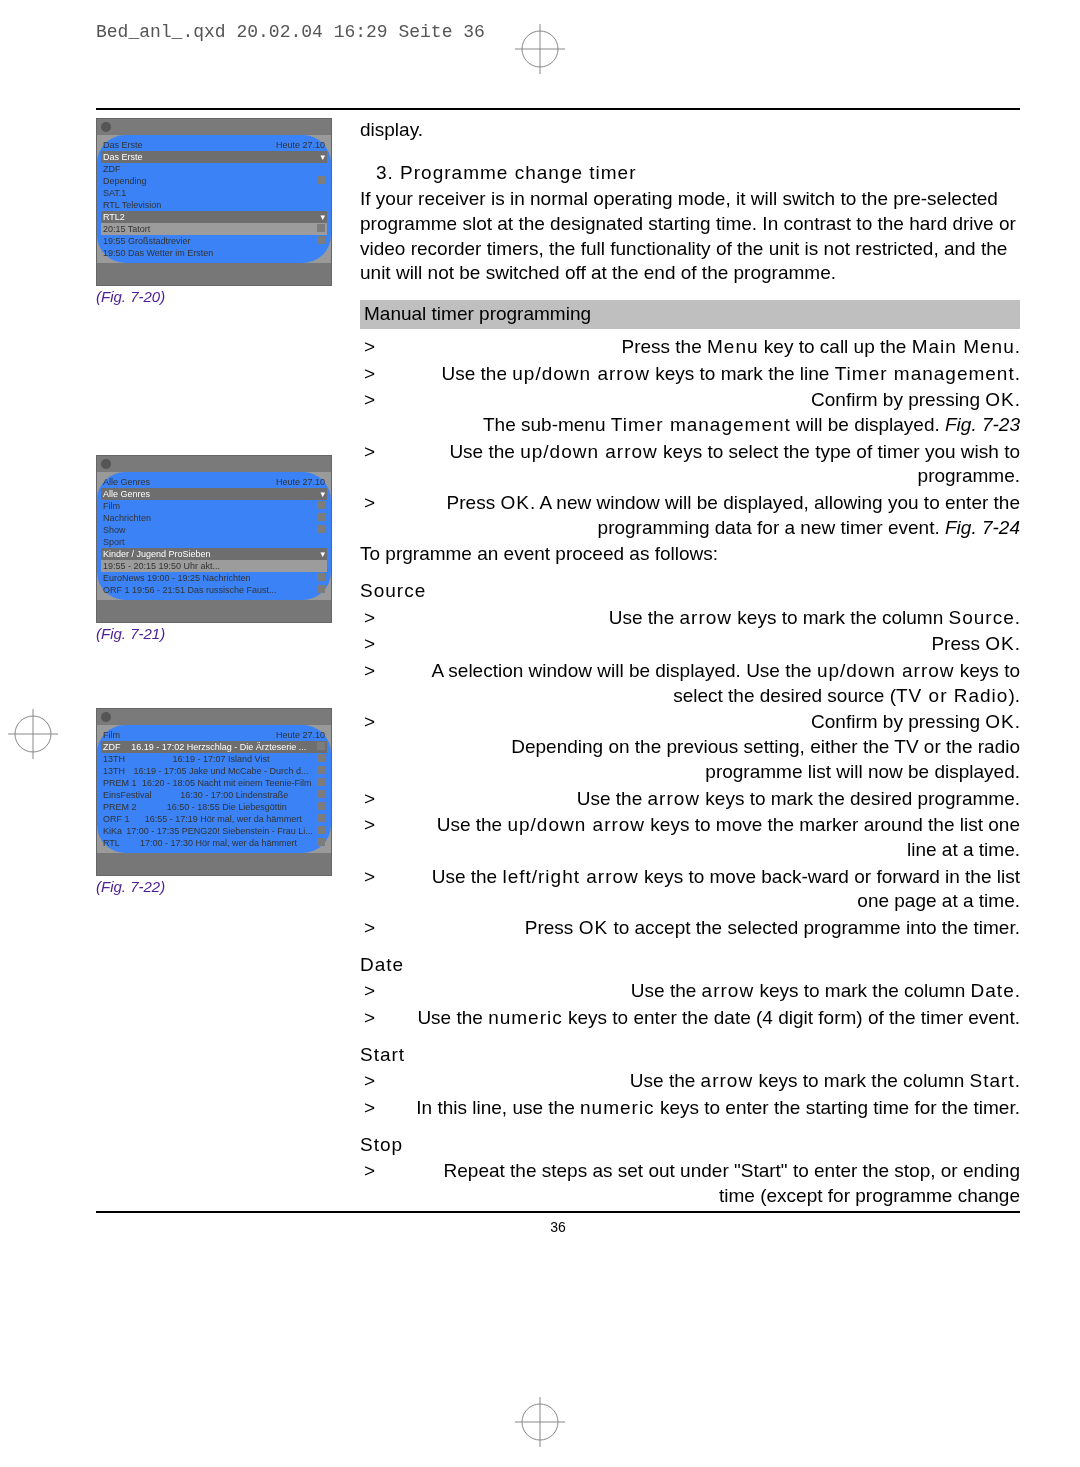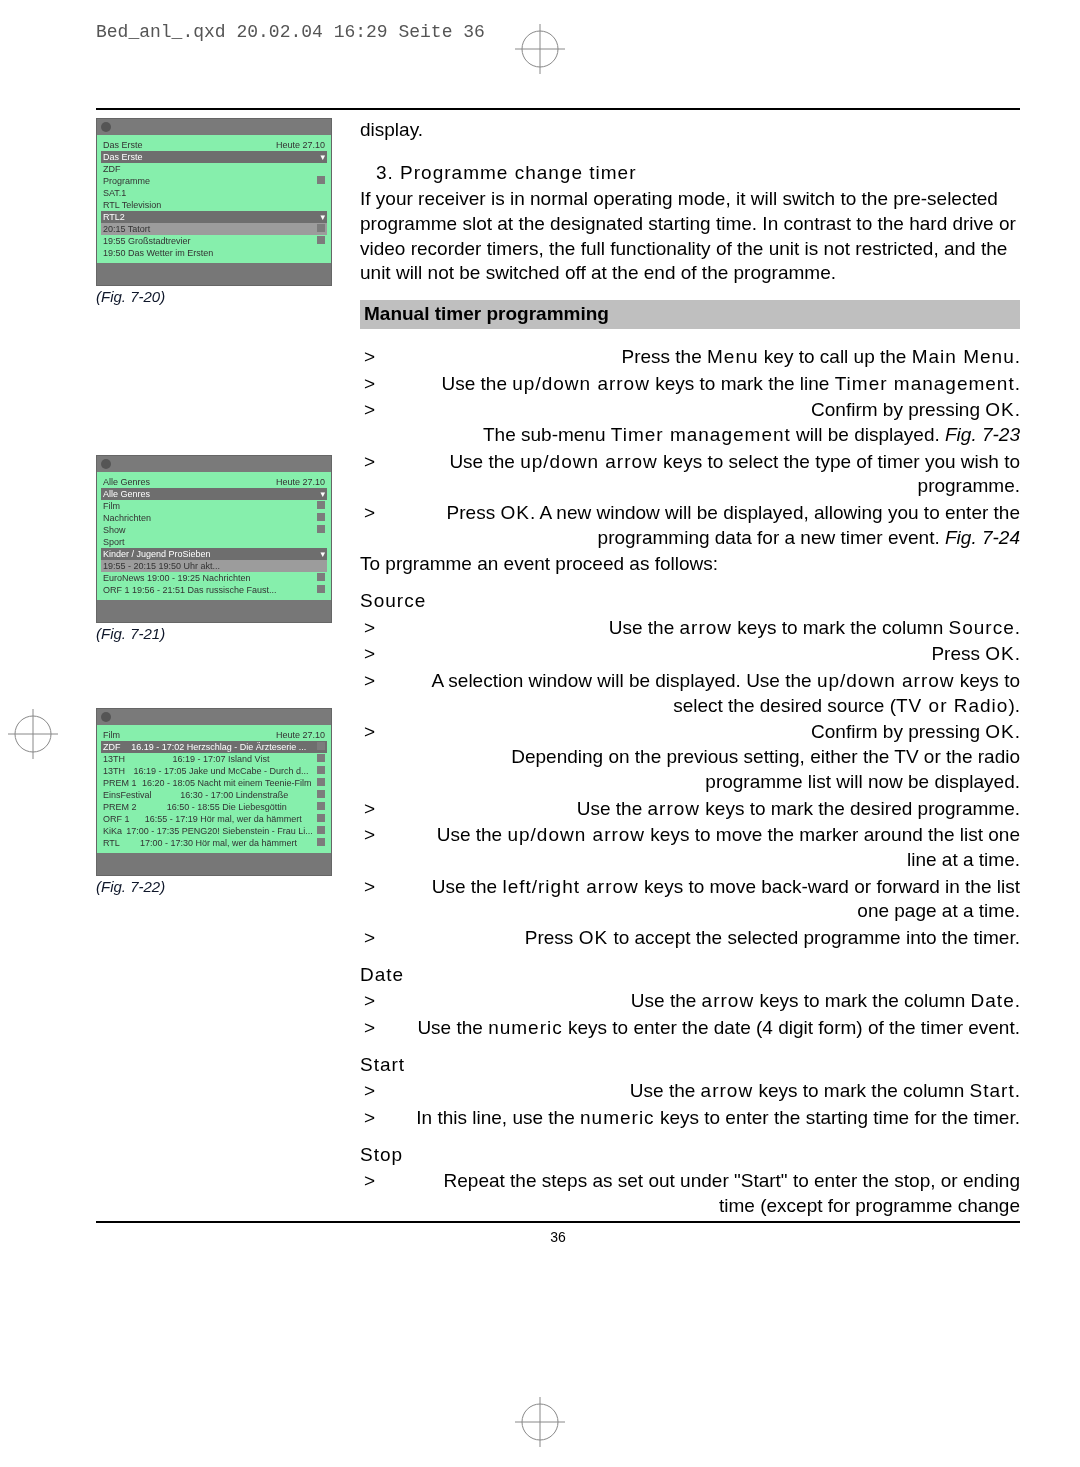--- a/index.html
+++ b/index.html
@@ -73,51 +73,52 @@
     height: 12px;
     padding: 2px 4px;
     display:flex;
     align-items:center;
     gap:4px;
   }
   .shot-header .dot{
     width:10px;height:10px;border-radius:50%;background:#555;
   }
   .shot-body {
-    background:#86efac;
+    background:#3b82f6;
     padding:4px;
     font-size:9px;
     color:#333;
+    border-radius:28px;
   }
   .shot-row{
     display:flex;justify-content:space-between;
     padding:1px 2px;
   }
   .shot-row.dark{background:#9c9c9c;text-align:right;}
   .shot-row.sel{background:#6e6e6e;color:#fff;}
   .sq{width:8px;height:8px;background:#7c7c7c;display:inline-block;}
   .shot-footer{
     background:#777;height:22px;
   }
   .figcap {
     font-style: italic;
     font-size: 15px;
-    color: #0f172a;
+    color: #4c1d95;
     margin-bottom: 26px;
   }
   .gap { height: 124px; }
   .num-title {
     letter-spacing: 1px;
     margin: 18px 0 2px 16px;
   }
   .shaded-heading {
     background: #bfbfbf;
-    font-weight: bold;
+    font-weight: normal;
     padding: 2px 4px;
-    margin: 14px 0 16px 0;
+    margin: 14px 0 6px 0;
   }
   .step-list {
     margin: 0;
     padding: 0;
   }
   .step {
     display: flex;
     margin: 0 0 2px 0;
   }
   .step .mark {
@@ -187,21 +188,21 @@
             </div>
           <div class="shot-row sel">
               <span>Das Erste</span>
               <span>▾</span>
             </div>
           <div class="shot-row">
               <span>ZDF</span>
               <span></span>
             </div>
           <div class="shot-row">
-              <span>Programme</span>
+              <span>Depending</span>
               <span class="sq"></span>
             </div>
           <div class="shot-row">
               <span>SAT.1</span>
               <span></span>
             </div>
           <div class="shot-row">
               <span>RTL Television</span>
               <span></span>
             </div>

